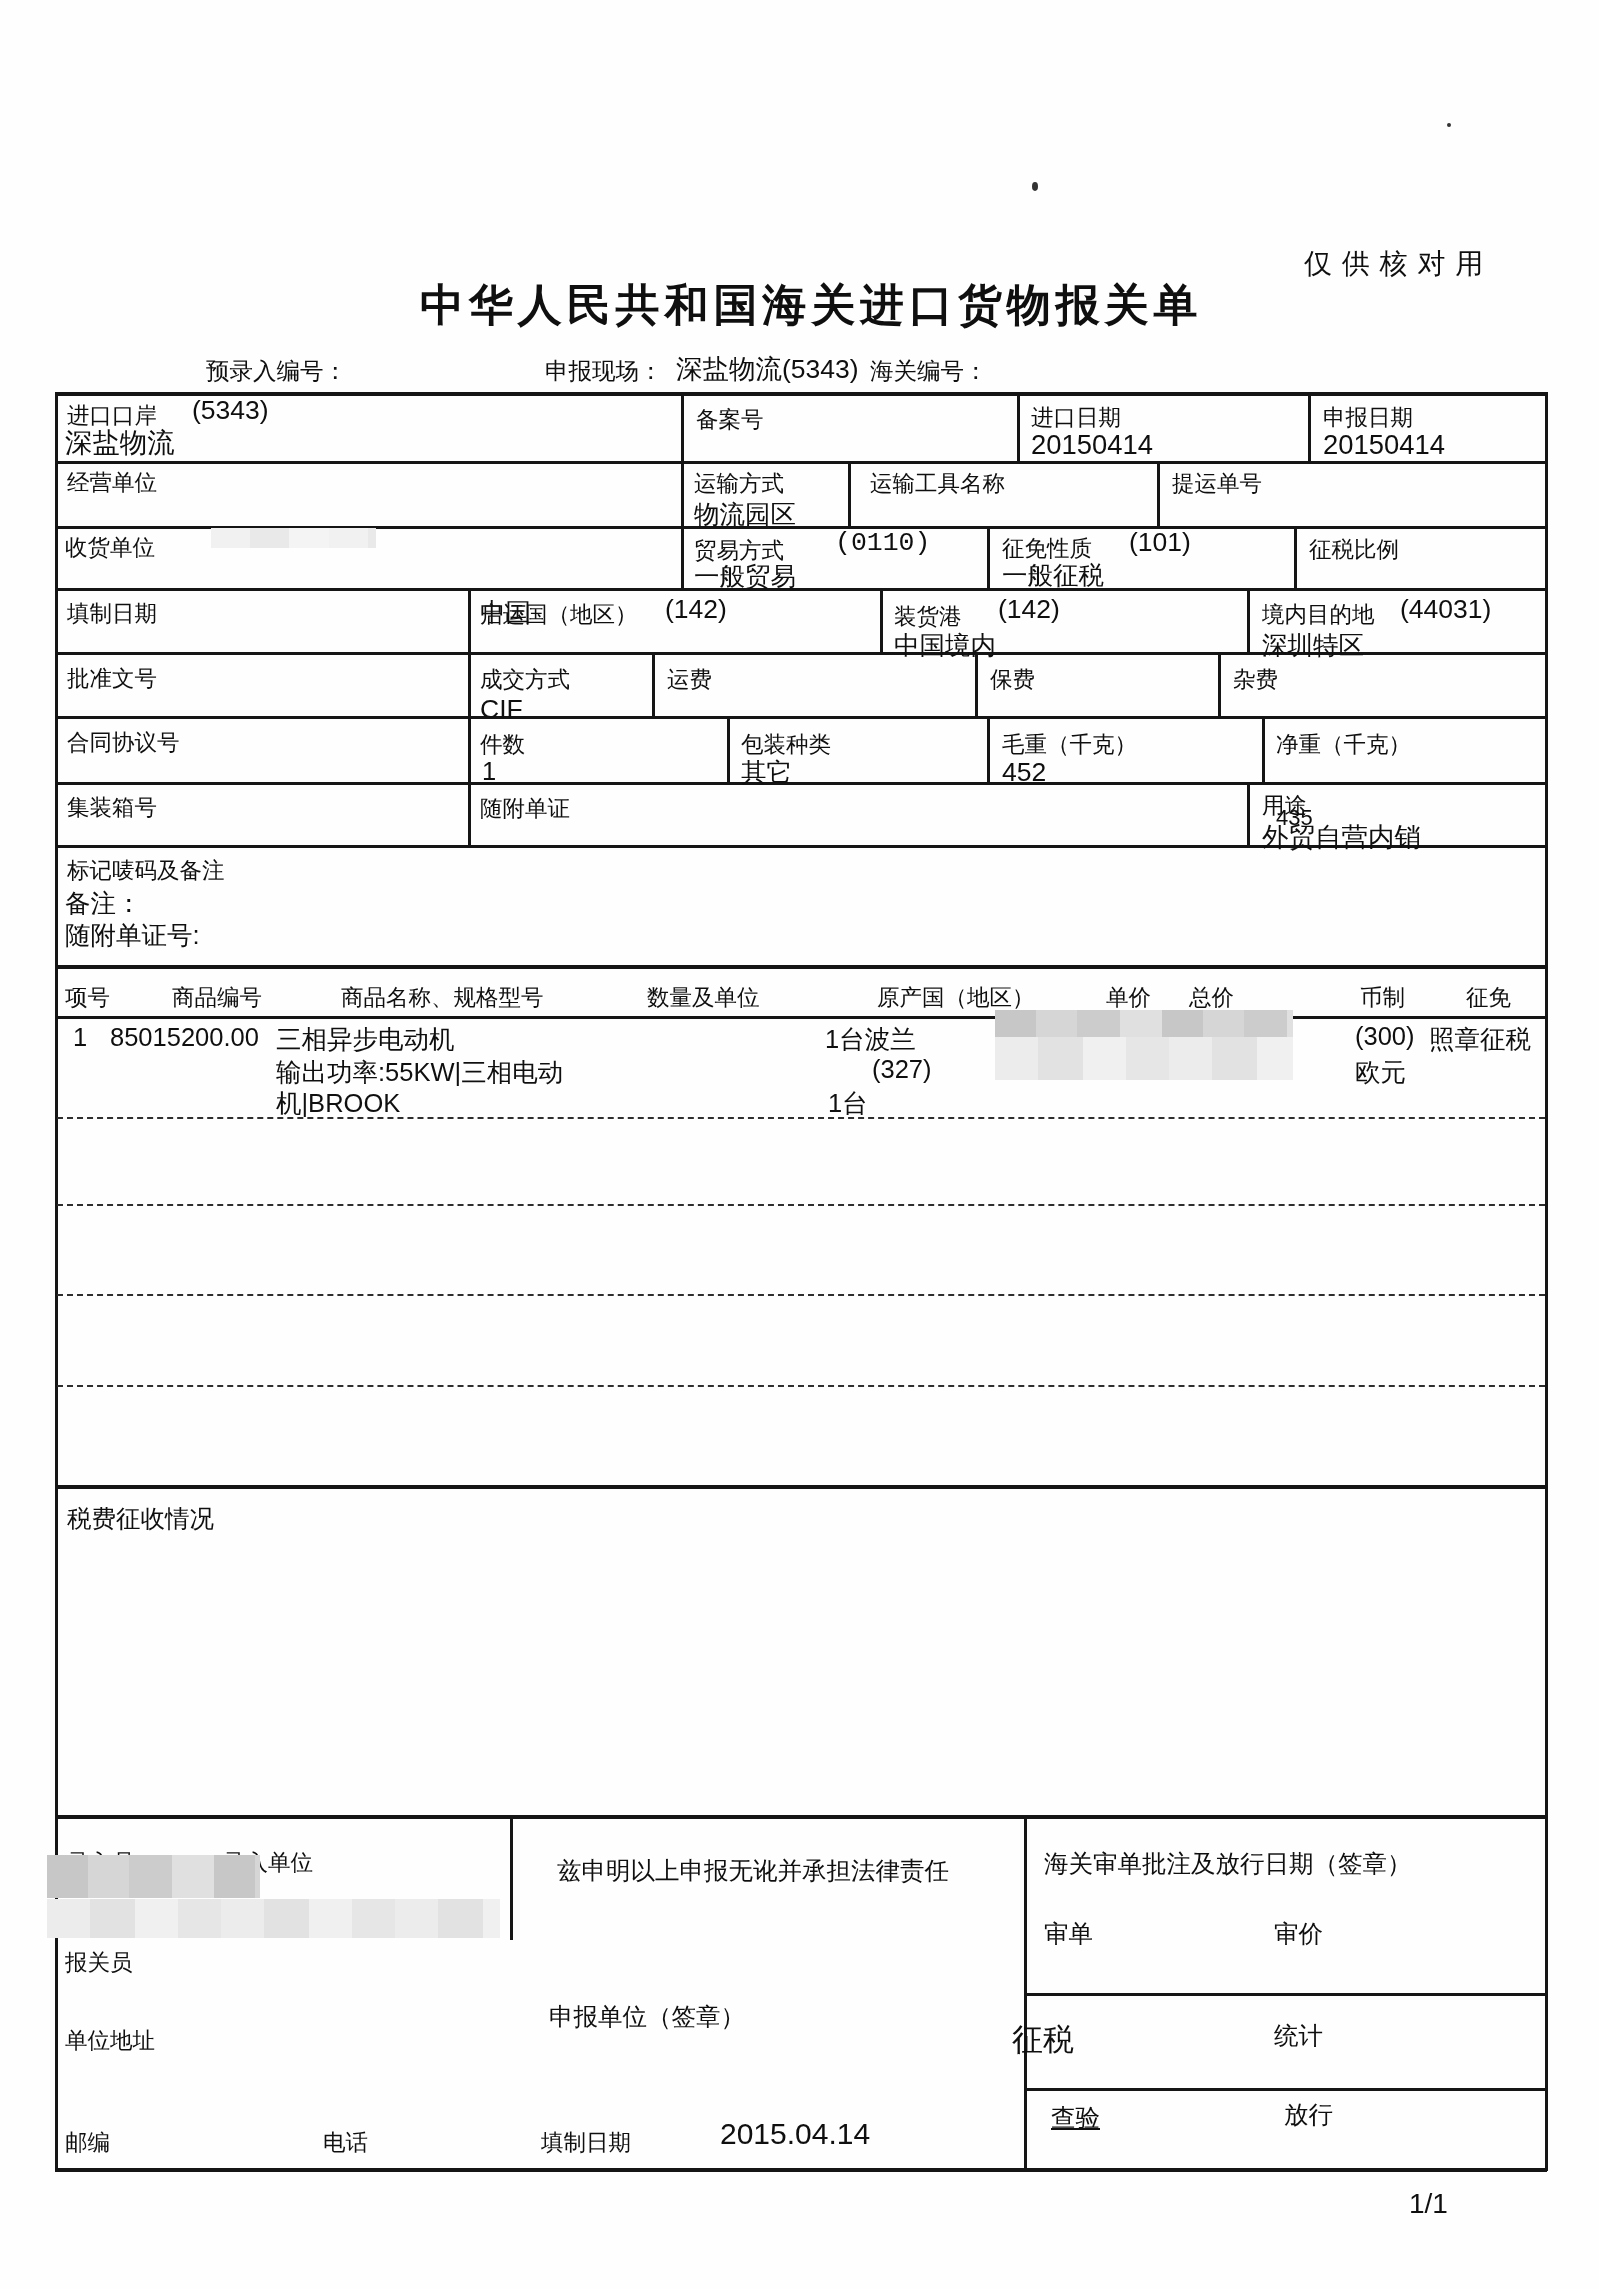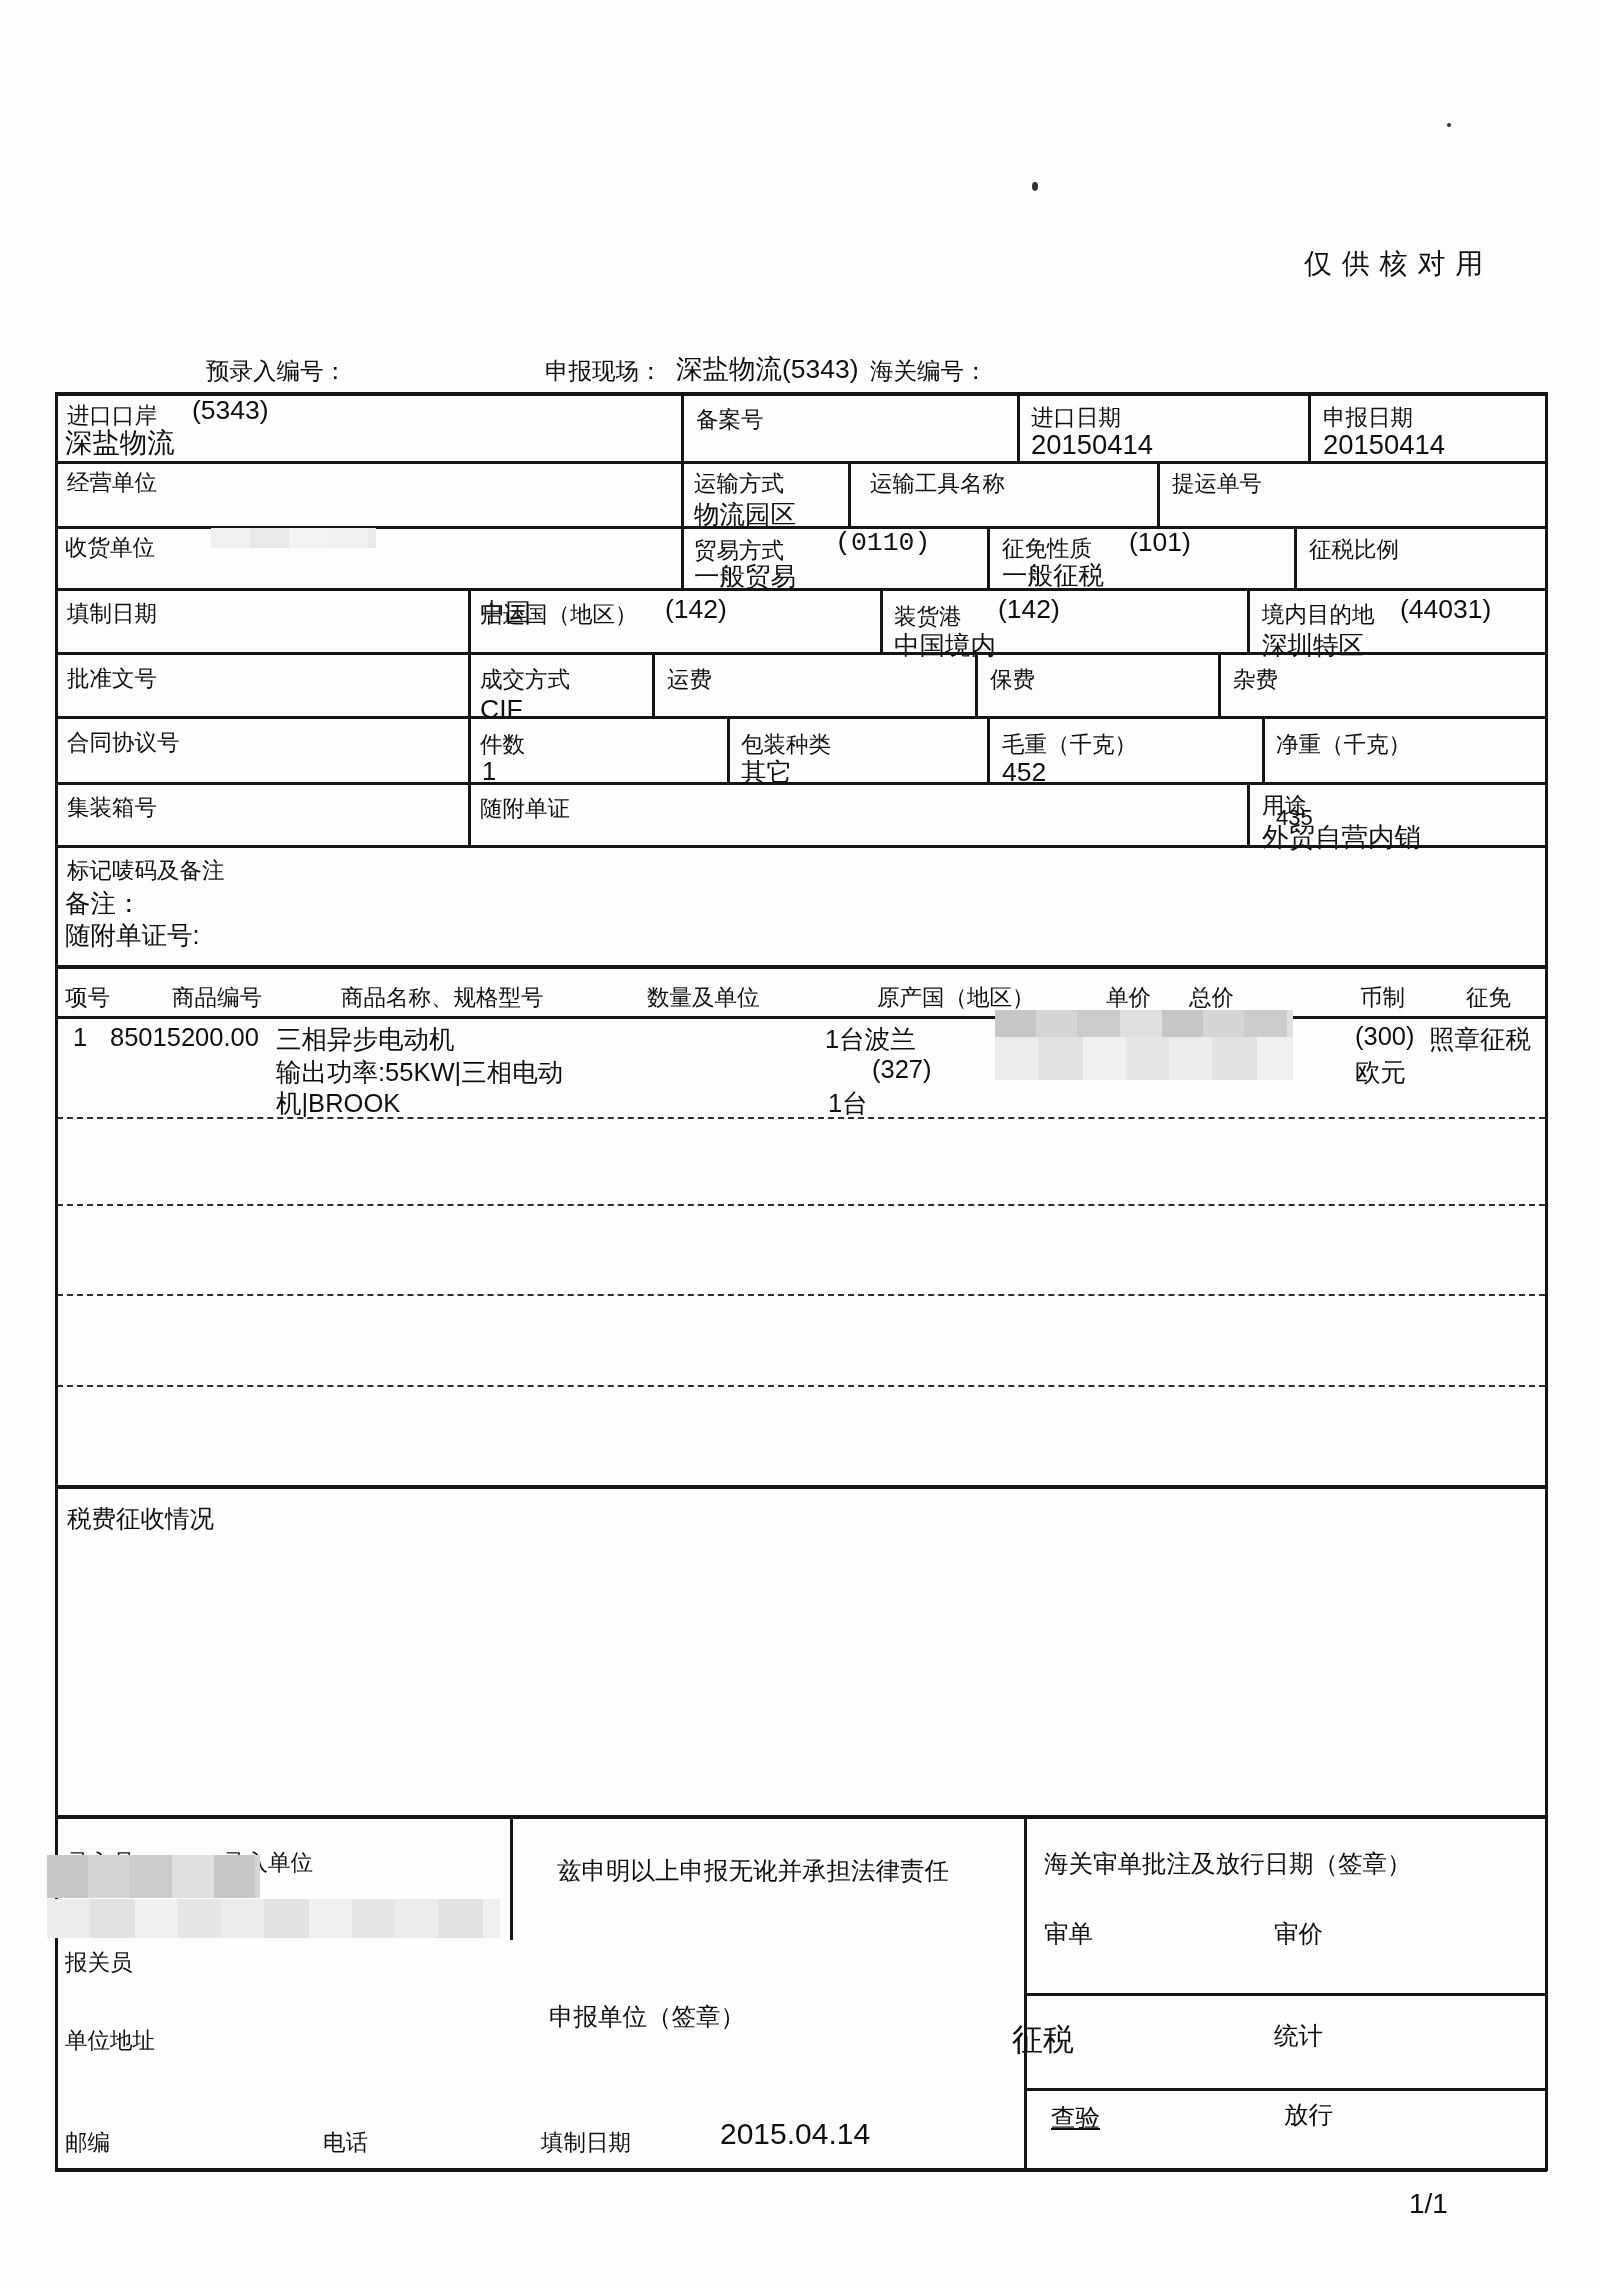--- a/index.html
+++ b/index.html
@@ -15,20 +15,21 @@
   .mosaic2{position:absolute;background:repeating-linear-gradient(90deg,#ececec 0 43px,#e2e2e2 43px 88px,#f0f0f0 88px 131px,#e6e6e6 131px 174px);}
   .mosaic3{position:absolute;background:repeating-linear-gradient(90deg,#f1f1f1 0 39px,#e9e9e9 39px 78px,#f4f4f4 78px 118px);}
   .speck{position:absolute;background:#333;border-radius:50%;}
 </style>
 </head>
 <body>
 
 <div id="page">
 
   <div class="t" style="left:1304px;top:245px;font-size:28px;letter-spacing:9.8px;">仅供核对用</div>
+  <div class="t" style="left:420px;top:276px;font-size:44px;font-weight:bold;letter-spacing:4.9px;">中华人民共和国海关进口货物报关单</div>
 
   <div class="t lbl" style="left:206px;top:355px;font-size:23.5px;">预录入编号：</div>
   <div class="t lbl" style="left:545px;top:355px;font-size:23.5px;">申报现场：</div>
   <div class="t val" style="left:676px;top:351px;font-size:26.5px;">深盐物流(5343)</div>
   <div class="t lbl" style="left:870px;top:355px;font-size:23.5px;">海关编号：</div>
 
   <div class="speck" style="left:1032px;top:182px;width:5.9px;height:8.8px;"></div>
   <div class="speck" style="left:1447px;top:123px;width:3.9px;height:3.9px;"></div>
 
   <div class="vl" style="left:55px;top:392px;height:1779px;"></div>

